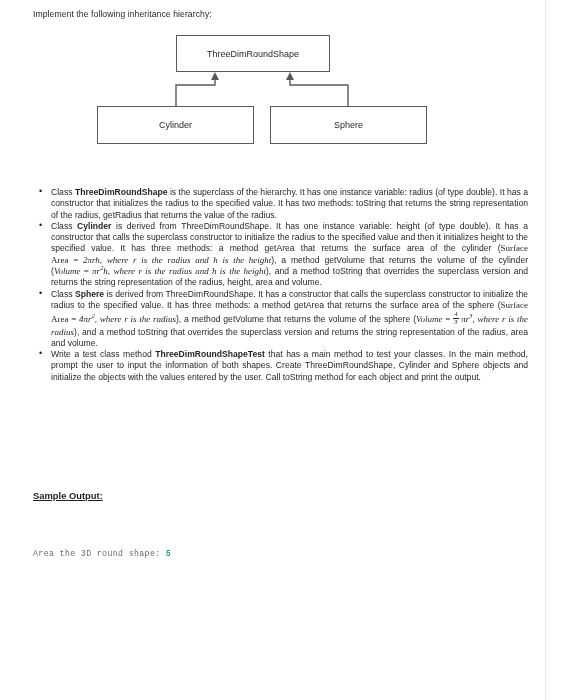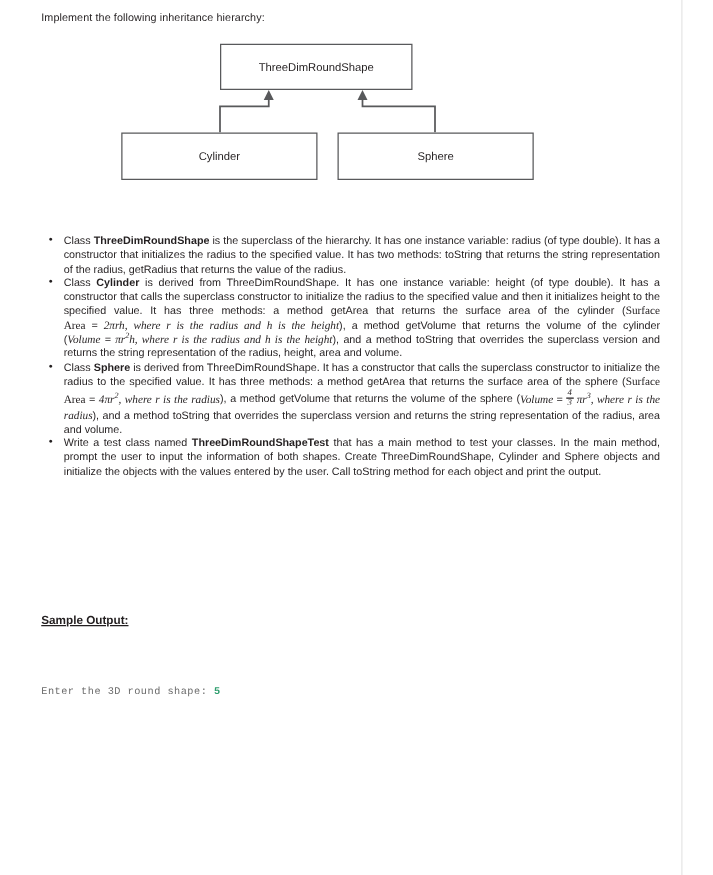--- a/index.html
+++ b/index.html
@@ -195,29 +195,29 @@
 
   <div class="bullets">
     <ul class="spec">
 
       <li><span>Class </span><b>ThreeDimRoundShape</b><span> is the superclass of the hierarchy. It has one instance variable: radius (of type double). It has a constructor that initializes the radius to the specified value. It has two methods: toString that returns the string representation of the radius, getRadius that returns the value of the radius.</span></li>
 
       <li><span>Class </span><b>Cylinder</b><span> is derived from ThreeDimRoundShape. It has one instance variable: height (of type double). It has a constructor that calls the superclass constructor to initialize the radius to the specified value and then it initializes height to the specified value. It has three methods: a method getArea that returns the surface area of the cylinder (</span><span class="mth"><span class="up">Surface Area</span>&nbsp;<span class="up">=</span>&nbsp;<span>2πrh,</span>&nbsp;<span>where r is the radius and h is the height</span></span><span>), a method getVolume that returns the volume of the cylinder (</span><span class="mth"><span>Volume</span>&nbsp;<span class="up">=</span>&nbsp;<span>πr</span><sup>2</sup><span>h,</span>&nbsp;<span>where r is the radius and h is the height</span></span><span>), and a method toString that overrides the superclass version and returns the string representation of the radius, height, area and volume.</span></li>
 
       <li><span>Class </span><b>Sphere</b><span> is derived from ThreeDimRoundShape. It has a constructor that calls the superclass constructor to initialize the radius to the specified value. It has three methods: a method getArea that returns the surface area of the sphere (</span><span class="mth"><span class="up">Surface Area</span>&nbsp;<span class="up">=</span>&nbsp;<span>4πr</span><sup>2</sup><span>,</span>&nbsp;<span>where r is the radius</span></span><span>), a method getVolume that returns the volume of the sphere (</span><span class="mth"><span>Volume</span>&nbsp;<span class="up">=</span>&nbsp;<span class="frac"><span class="num">4</span><span class="den">3</span></span>&nbsp;<span>πr</span><sup>3</sup><span>,</span>&nbsp;<span>where r is the radius</span></span><span>), and a method toString that overrides the superclass version and returns the string representation of the radius, area and volume.</span></li>
 
-      <li><span>Write a test class named </span><b>ThreeDimRoundShapeTest</b><span> that has a main method to test your classes. In the main method, prompt the user to input the information of both shapes. Create ThreeDimRoundShape, Cylinder and Sphere objects and initialize the objects with the values entered by the user. Call toString method for each object and print the output.</span></li>
+      <li><span>Write a test class method </span><b>ThreeDimRoundShapeTest</b><span> that has a main method to test your classes. In the main method, prompt the user to input the information of both shapes. Create ThreeDimRoundShape, Cylinder and Sphere objects and initialize the objects with the values entered by the user. Call toString method for each object and print the output.</span></li>
 
     </ul>
   </div>
 
   <div class="sample-head">Sample Output:</div>
 
   <div class="console">
-    <div class="blk"><span>Enter the 3D round shape: </span><span class="val">5</span></div>
+    <div class="blk"><span>Area the 3D round shape: </span><span class="val">5</span></div>
 
 
     
 
     
     
     
   </div>
 
 </div>

